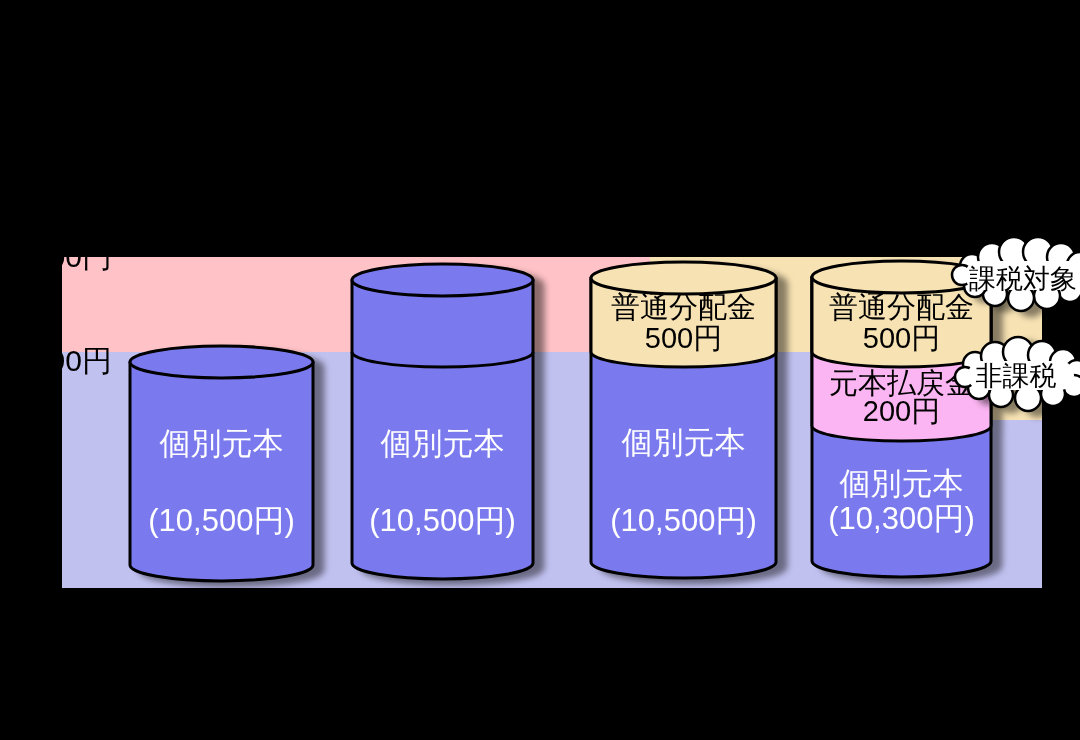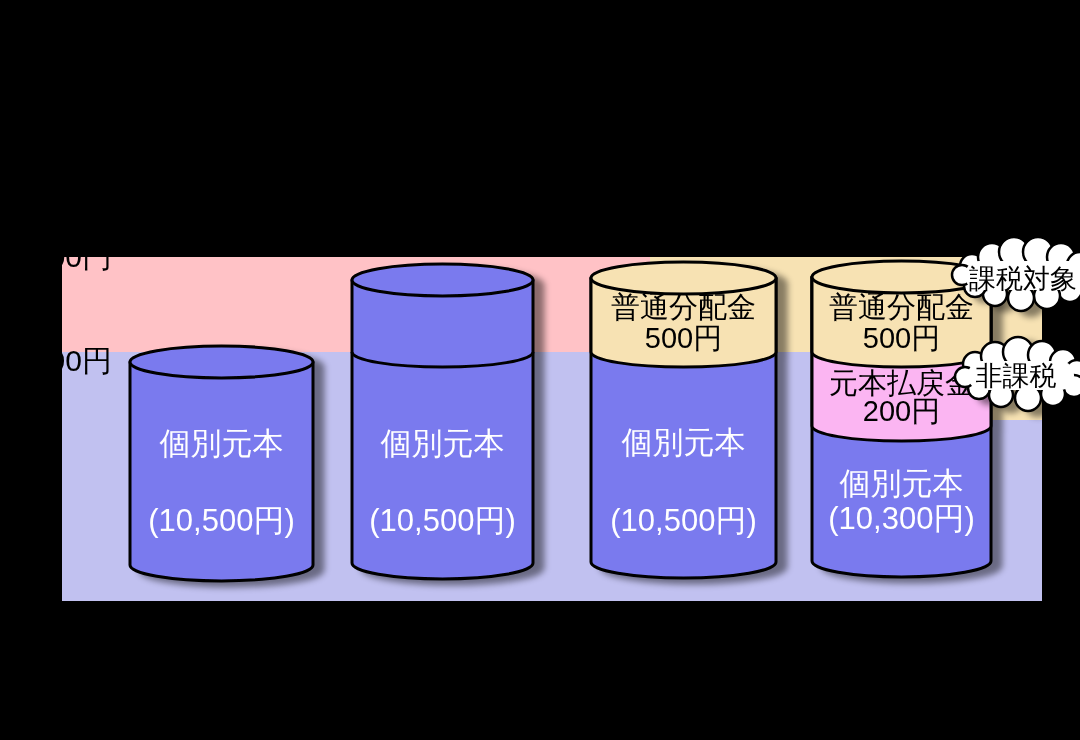--- a/index.html
+++ b/index.html
@@ -1,16 +1,16 @@
 <!DOCTYPE html>
 <html><head>
 <meta charset="utf-8">
 <style>
   html,body{margin:0;padding:0;background:#000;}
-  .stage{position:relative;width:1080px;height:740px;background:#000;overflow:hidden;text-align:right;}
+  .stage{position:relative;width:1080px;height:588px;background:#000;overflow:hidden;text-align:right;}
   svg{position:absolute;left:0;top:0;}
   text{font-family:"Liberation Sans","DejaVu Sans",sans-serif;}
   .t-axis{font-size:30px;}
   .t-band{font-size:29px;}
   .t-body{font-size:31px;}
   .t-cloud{font-size:27px;}
   .outlined{stroke:#000;stroke-width:3;stroke-linejoin:round;}
   .cloudline{stroke:#000;stroke-width:2.5;}
 </style>
 </head>

